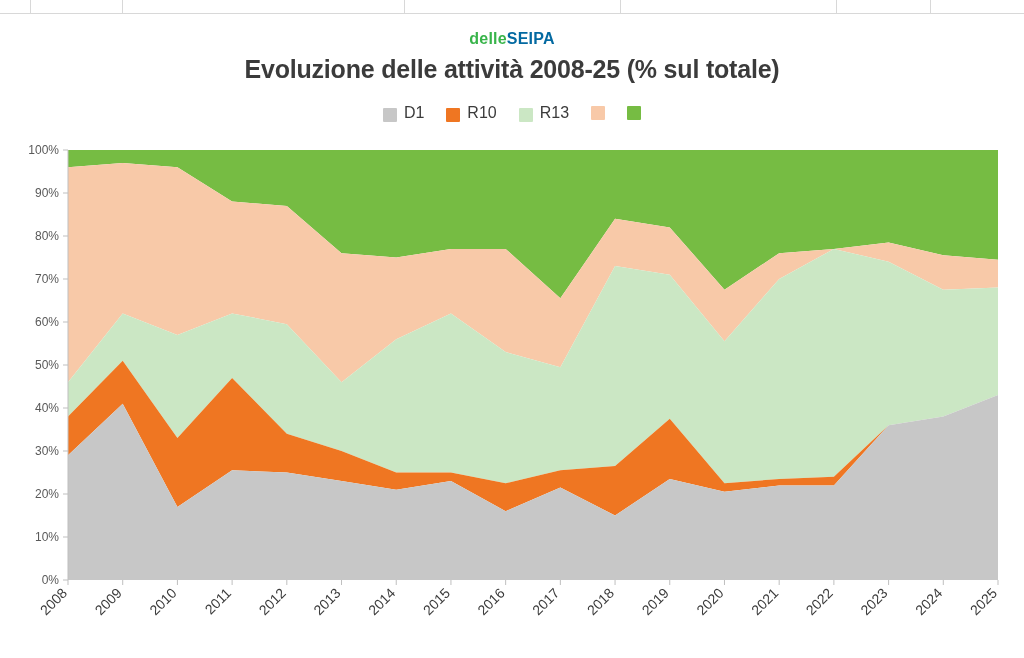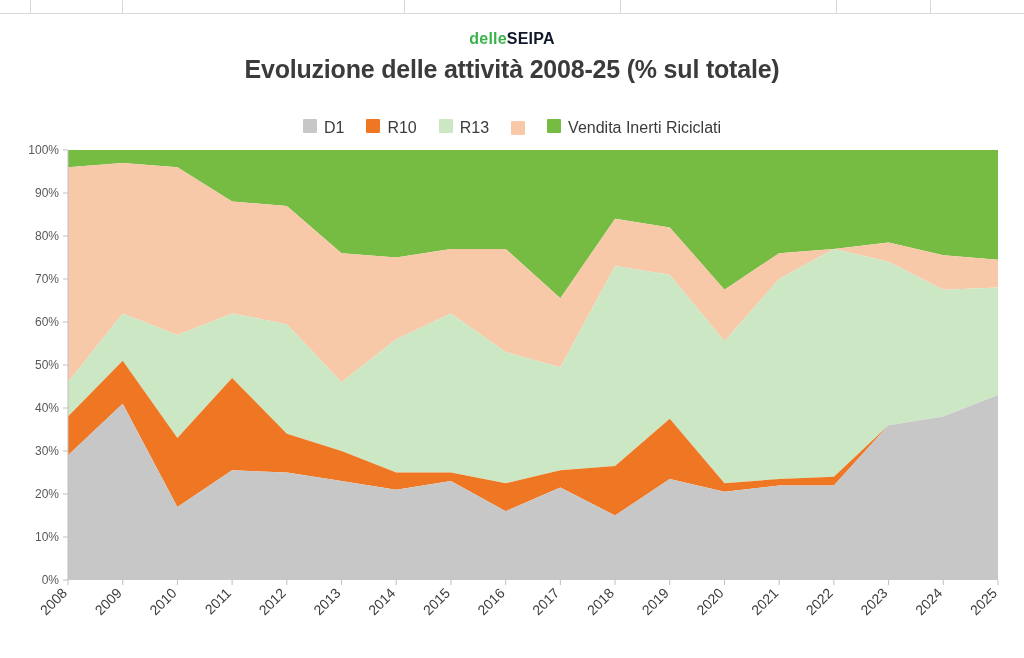--- a/index.html
+++ b/index.html
@@ -33,21 +33,21 @@
     position: absolute;
     top: 30px;
     left: 0;
     width: 1024px;
     text-align: center;
     font-size: 16px;
     font-weight: bold;
     color: #38b44a;
     letter-spacing: .2px;
   }
-  .brand .brand-a { color: #0f172a; }
+  .brand .brand-a { color: #0369a1; }
   .title {
     position: absolute;
     top: 55px;
     left: 0;
     width: 1024px;
     text-align: center;
     font-size: 25px;
     font-weight: bold;
     color: #3b3b3b;
     letter-spacing: -.2px;
@@ -57,25 +57,24 @@
     top: 104px;
     left: 0;
     width: 1024px;
     display: flex;
     justify-content: center;
     align-items: center;
     gap: 22px;
   }
   .legend-item {
     display: flex;
-    align-items: flex-start;
+    align-items: flex-end;
     gap: 7px;
     font-size: 16px;
     color: #3b3b3b;
-    margin-top: 15px;
   }
   .legend-swatch {
     width: 14px;
     height: 14px;
     border-radius: 1px;
     display: inline-block;
   }
   .chart-wrap {
     position: absolute;
     left: 0;
@@ -125,21 +124,20 @@
   </div>
   <div class="legend-item">
     <span class="legend-swatch" style="background:#cbe7c4"></span>
     <span>R13</span>
   </div>
   <div class="legend-item">
     <span class="legend-swatch" style="background:#f8c9a8"></span>
   </div>
   <div class="legend-item">
     <span class="legend-swatch" style="background:#76bc43"></span>
-    <span>Vendita Inerti Riciclati</span>
   </div>
 </div>
 
 <div class="chart-wrap">
   <svg id="chart-svg" width="1024" height="518" viewBox="0 0 1024 518">
       <path d="M 68 10 L 122.70588235294117 10 L 177.41176470588235 10 L 232.11764705882354 10 L 286.8235294117647 10 L 341.52941176470586 10 L 396.2352941176471 10 L 450.94117647058823 10 L 505.6470588235294 10 L 560.3529411764706 10 L 615.0588235294117 10 L 669.7647058823529 10 L 724.4705882352941 10 L 779.1764705882352 10 L 833.8823529411765 10 L 888.5882352941177 10 L 943.2941176470588 10 L 998 10 L 998 119.65 L 943.2941176470588 115.35 L 888.5882352941177 102.44999999999999 L 833.8823529411765 108.89999999999999 L 779.1764705882352 113.2 L 724.4705882352941 149.74999999999997 L 669.7647058823529 87.40000000000002 L 615.0588235294117 78.80000000000001 L 560.3529411764706 158.35 L 505.6470588235294 108.89999999999999 L 450.94117647058823 108.89999999999999 L 396.2352941176471 117.5 L 341.52941176470586 113.2 L 286.8235294117647 65.9 L 232.11764705882354 61.6 L 177.41176470588235 27.200000000000017 L 122.70588235294117 22.900000000000013 L 68 27.200000000000017 Z" fill="#76bc43"></path>
       <path d="M 68 27.200000000000017 L 122.70588235294117 22.900000000000013 L 177.41176470588235 27.200000000000017 L 232.11764705882354 61.6 L 286.8235294117647 65.9 L 341.52941176470586 113.2 L 396.2352941176471 117.5 L 450.94117647058823 108.89999999999999 L 505.6470588235294 108.89999999999999 L 560.3529411764706 158.35 L 615.0588235294117 78.80000000000001 L 669.7647058823529 87.40000000000002 L 724.4705882352941 149.74999999999997 L 779.1764705882352 113.2 L 833.8823529411765 108.89999999999999 L 888.5882352941177 102.44999999999999 L 943.2941176470588 115.35 L 998 119.65 L 998 147.59999999999997 L 943.2941176470588 149.74999999999997 L 888.5882352941177 121.8 L 833.8823529411765 108.89999999999999 L 779.1764705882352 139.00000000000003 L 724.4705882352941 201.34999999999997 L 669.7647058823529 134.70000000000002 L 615.0588235294117 126.10000000000001 L 560.3529411764706 227.15 L 505.6470588235294 212.1 L 450.94117647058823 173.4 L 396.2352941176471 199.2 L 341.52941176470586 242.20000000000002 L 286.8235294117647 184.15 L 232.11764705882354 173.4 L 177.41176470588235 194.90000000000003 L 122.70588235294117 173.4 L 68 242.20000000000002 Z" fill="#f8c9a8"></path>
       <path d="M 68 242.20000000000002 L 122.70588235294117 173.4 L 177.41176470588235 194.90000000000003 L 232.11764705882354 173.4 L 286.8235294117647 184.15 L 341.52941176470586 242.20000000000002 L 396.2352941176471 199.2 L 450.94117647058823 173.4 L 505.6470588235294 212.1 L 560.3529411764706 227.15 L 615.0588235294117 126.10000000000001 L 669.7647058823529 134.70000000000002 L 724.4705882352941 201.34999999999997 L 779.1764705882352 139.00000000000003 L 833.8823529411765 108.89999999999999 L 888.5882352941177 121.8 L 943.2941176470588 149.74999999999997 L 998 147.59999999999997 L 998 255.10000000000002 L 943.2941176470588 276.6 L 888.5882352941177 285.2 L 833.8823529411765 336.8 L 779.1764705882352 338.95 L 724.4705882352941 343.25 L 669.7647058823529 278.75 L 615.0588235294117 326.05 L 560.3529411764706 330.35 L 505.6470588235294 343.25 L 450.94117647058823 332.5 L 396.2352941176471 332.5 L 341.52941176470586 311 L 286.8235294117647 293.79999999999995 L 232.11764705882354 237.9 L 177.41176470588235 298.09999999999997 L 122.70588235294117 220.7 L 68 276.6 Z" fill="#cbe7c4"></path>
       <path d="M 68 276.6 L 122.70588235294117 220.7 L 177.41176470588235 298.09999999999997 L 232.11764705882354 237.9 L 286.8235294117647 293.79999999999995 L 341.52941176470586 311 L 396.2352941176471 332.5 L 450.94117647058823 332.5 L 505.6470588235294 343.25 L 560.3529411764706 330.35 L 615.0588235294117 326.05 L 669.7647058823529 278.75 L 724.4705882352941 343.25 L 779.1764705882352 338.95 L 833.8823529411765 336.8 L 888.5882352941177 285.2 L 943.2941176470588 276.6 L 998 255.10000000000002 L 998 255.10000000000002 L 943.2941176470588 276.6 L 888.5882352941177 285.2 L 833.8823529411765 345.40000000000003 L 779.1764705882352 345.40000000000003 L 724.4705882352941 351.85 L 669.7647058823529 338.95 L 615.0588235294117 375.5 L 560.3529411764706 347.55 L 505.6470588235294 371.2 L 450.94117647058823 341.1 L 396.2352941176471 349.7 L 341.52941176470586 341.1 L 286.8235294117647 332.5 L 232.11764705882354 330.35 L 177.41176470588235 366.9 L 122.70588235294117 263.70000000000005 L 68 315.3 Z" fill="#ef7622"></path>
       <path d="M 68 315.3 L 122.70588235294117 263.70000000000005 L 177.41176470588235 366.9 L 232.11764705882354 330.35 L 286.8235294117647 332.5 L 341.52941176470586 341.1 L 396.2352941176471 349.7 L 450.94117647058823 341.1 L 505.6470588235294 371.2 L 560.3529411764706 347.55 L 615.0588235294117 375.5 L 669.7647058823529 338.95 L 724.4705882352941 351.85 L 779.1764705882352 345.40000000000003 L 833.8823529411765 345.40000000000003 L 888.5882352941177 285.2 L 943.2941176470588 276.6 L 998 255.10000000000002 L 998 440 L 943.2941176470588 440 L 888.5882352941177 440 L 833.8823529411765 440 L 779.1764705882352 440 L 724.4705882352941 440 L 669.7647058823529 440 L 615.0588235294117 440 L 560.3529411764706 440 L 505.6470588235294 440 L 450.94117647058823 440 L 396.2352941176471 440 L 341.52941176470586 440 L 286.8235294117647 440 L 232.11764705882354 440 L 177.41176470588235 440 L 122.70588235294117 440 L 68 440 Z" fill="#c7c7c7"></path>

